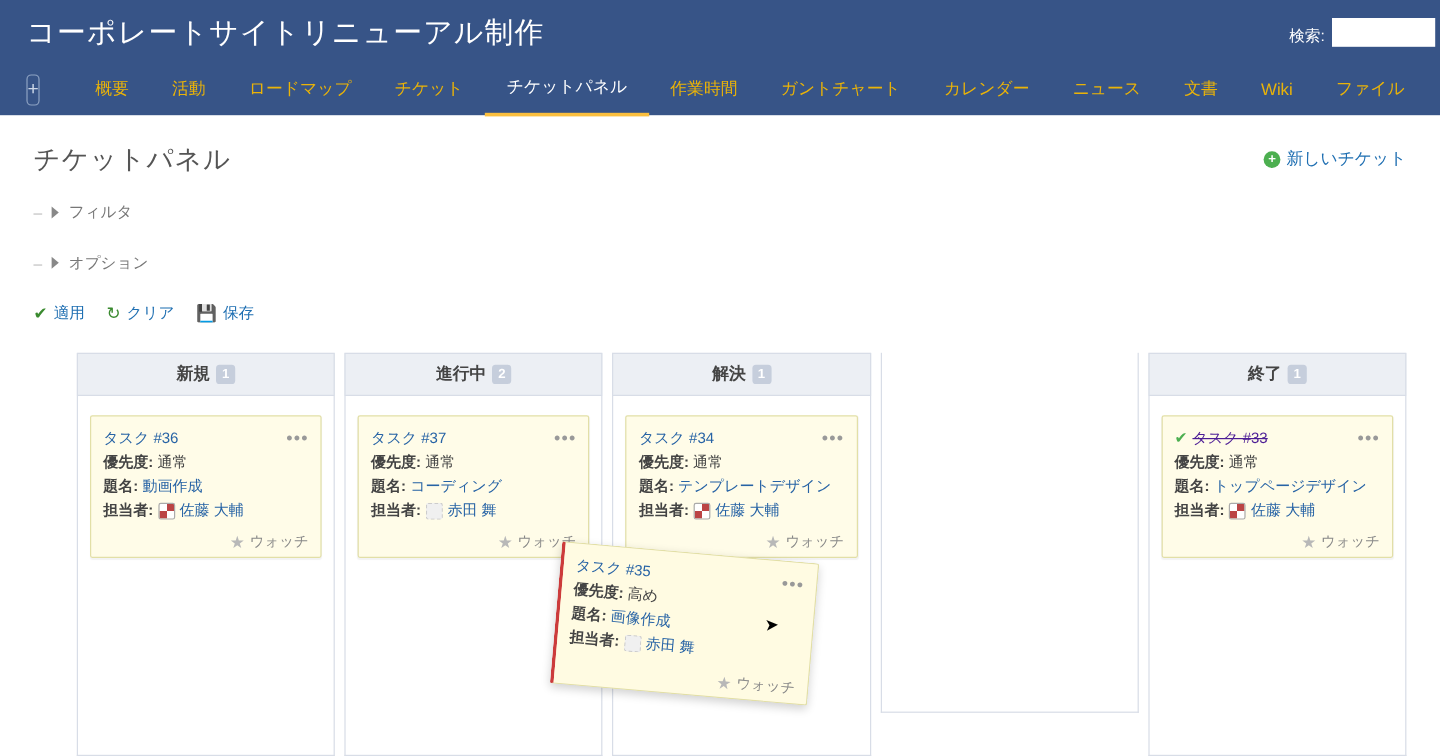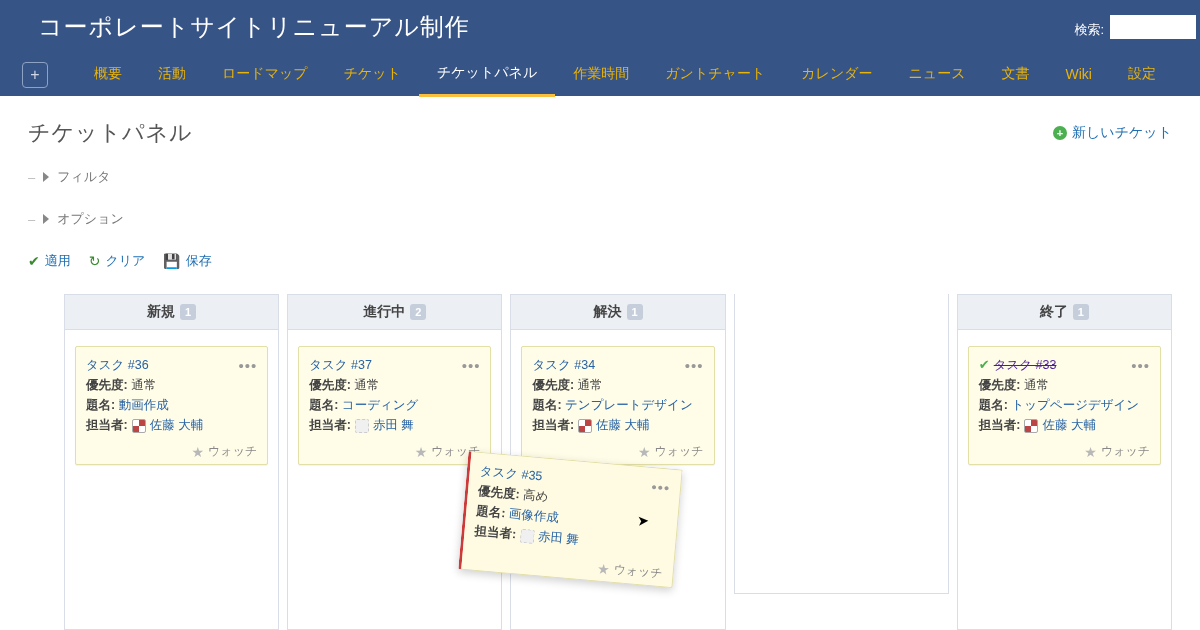--- a/index.html
+++ b/index.html
@@ -24,21 +24,20 @@
     display: flex;
     align-items: center;
     justify-content: space-between;
     height: 54px;
   }
   .project-title {
     font-size: 24px;
     font-weight: 500;
     color: #fff;
     letter-spacing: 1px;
-    margin-left: 16px;
   }
   .search-wrap {
     display: flex;
     align-items: flex-end;
     gap: 6px;
     padding-right: 4px;
     font-size: 13px;
   }
   .search-label { color: #fff; }
   .search-input {
@@ -284,20 +283,21 @@
     <span class="nav-item">活動</span>
     <span class="nav-item">ロードマップ</span>
     <span class="nav-item">チケット</span>
     <span class="nav-item active">チケットパネル</span>
     <span class="nav-item">作業時間</span>
     <span class="nav-item">ガントチャート</span>
     <span class="nav-item">カレンダー</span>
     <span class="nav-item">ニュース</span>
     <span class="nav-item">文書</span>
     <span class="nav-item">Wiki</span>
+    <span class="nav-item">ファイル</span>
     <span class="nav-item">設定</span>
   </div>
 </div>
 
 <div class="content">
 
   <div class="content-header">
     <div class="page-title">チケットパネル</div>
     <a class="new-ticket">
       <span class="icon-add-green">+</span>

